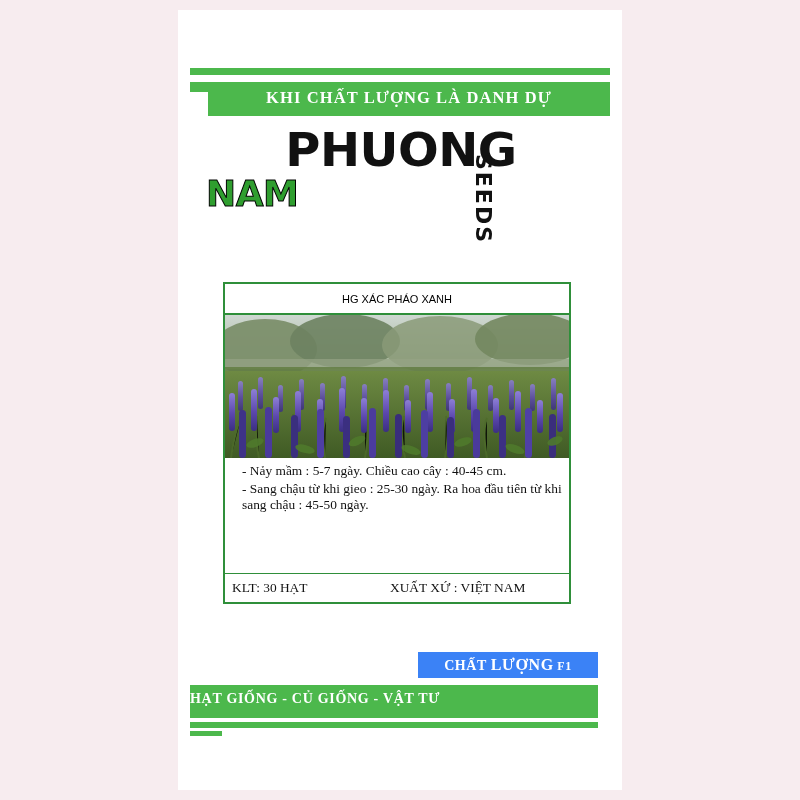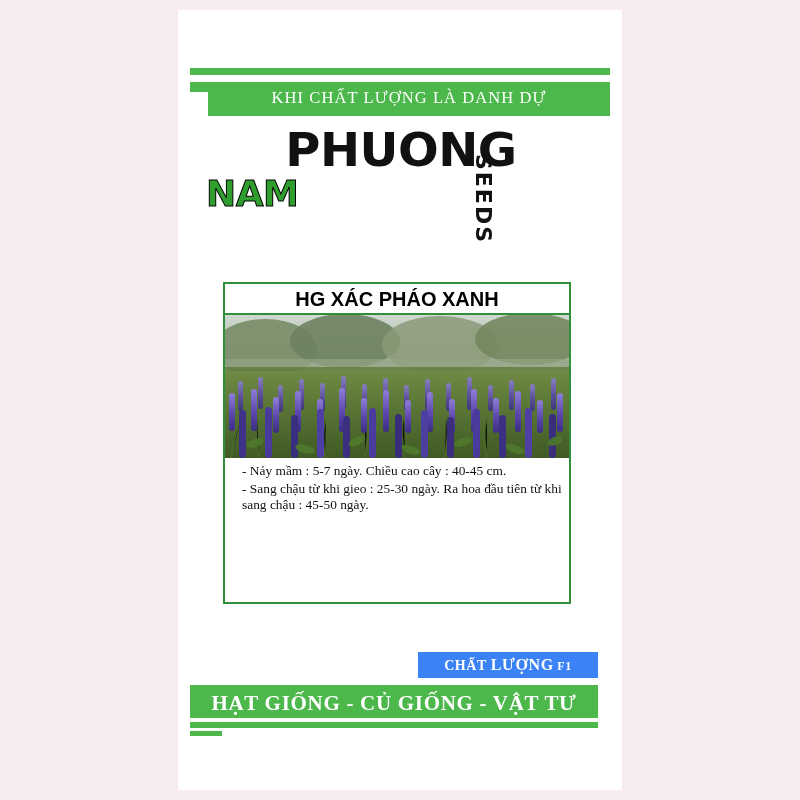--- a/index.html
+++ b/index.html
@@ -42,21 +42,21 @@
     background: #4cb84c;
   }
   .top-bar-main .slogan {
     position: absolute;
     left: 0;
     right: 0;
     top: 6px;
     text-align: center;
     color: #ffffff;
     font-family: "Liberation Serif", serif;
-    font-weight: normal;
+    font-weight: bold;
     font-size: 16.5px;
     letter-spacing: 1.1px;
   }
   .top-bar-step {
     position: absolute;
     left: 12px;
     top: 72px;
     width: 22px;
     height: 10px;
     background: #4cb84c;
@@ -124,22 +124,22 @@
   }
   .card-title {
     position: absolute;
     left: 0;
     top: 0;
     width: 100%;
     height: 31px;
     line-height: 31px;
     text-align: center;
     font-family: "Liberation Sans", sans-serif;
-    font-weight: bold;
-    font-size: 20px;
+    font-weight: normal;
+    font-size: 11px;
     color: #000;
     border-bottom: 2px solid #2f8f3a;
     box-sizing: border-box;
   }
 
   
   .photo {
     position: absolute;
     left: 0;
     top: 31px;
@@ -220,24 +220,24 @@
     position: absolute;
     left: 12px;
     top: 675px;
     width: 408px;
     height: 33px;
     background: #4cb84c;
   }
   .bottom-bar-main .txt {
     position: absolute;
     left: 0; right: 0; top: 6px;
-    text-align: center;
+    text-align: left;
     font-family: "Liberation Serif", serif;
     font-weight: bold;
-    font-size: 21px;
+    font-size: 14px;
     color: #ffffff;
     letter-spacing: 0.7px;
   }
   .bottom-bar-thin-1 {
     position: absolute;
     left: 12px;
     top: 712px;
     width: 408px;
     height: 6px;
     background: #4cb84c;
@@ -378,20 +378,24 @@
           <ellipse cx="330" cy="126" rx="8" ry="4" transform="rotate(-22 330 126)"></ellipse>
         </g>
       </svg>
     </div>
 
     <div class="desc">
       <p>- Nảy mầm : 5-7 ngày. Chiều cao cây : 40-45 cm.</p>
       <p>- Sang chậu từ khi gieo : 25-30 ngày. Ra hoa đầu tiên từ khi sang chậu : 45-50 ngày.</p>
     </div>
 
+    <div class="card-footer">
+      <span class="klt">KLT: 30 HẠT</span>
+      <span class="origin">XUẤT XỨ : VIỆT NAM</span>
+    </div>
   </div>
 
   <div class="quality-badge">
     <div class="txt"><span>CHẤT </span><span class="big">LƯỢNG</span><span class="f1"> F1</span></div>
   </div>
 
   <div class="bottom-bar-main">
     <div class="txt">HẠT GIỐNG - CỦ GIỐNG - VẬT TƯ</div>
   </div>
   <div class="bottom-bar-thin-1"></div>

